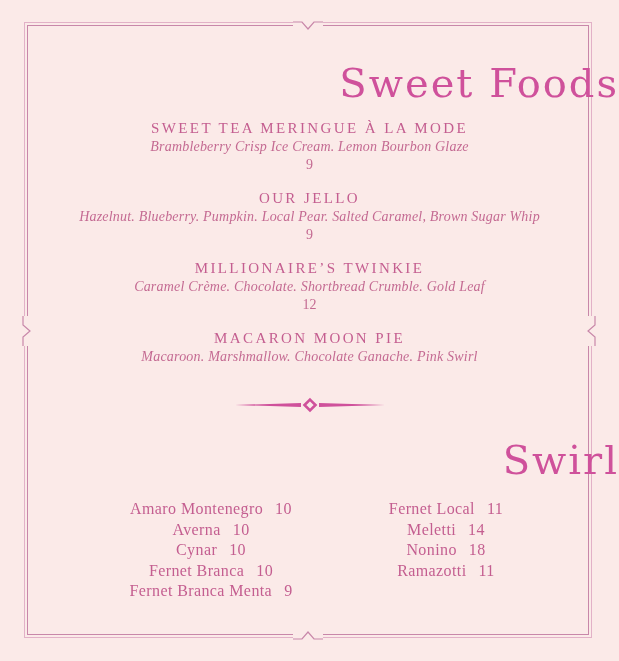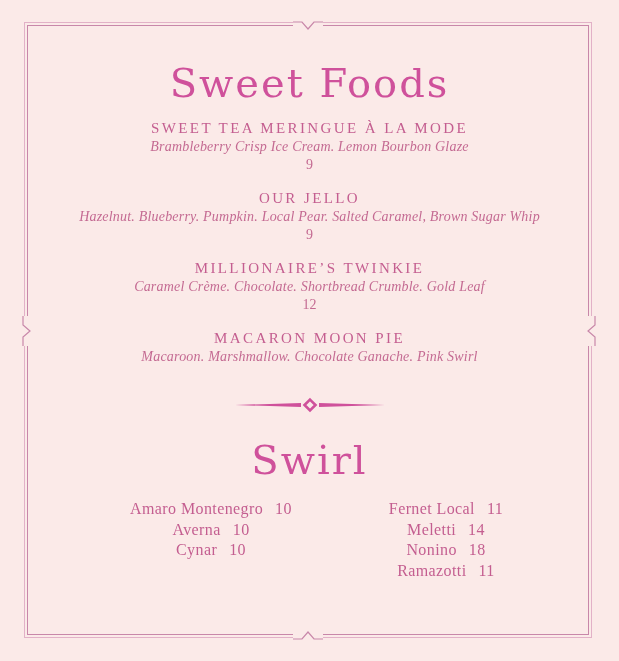--- a/index.html
+++ b/index.html
@@ -39,20 +39,21 @@
   .content{
     position:absolute;inset:0;
     text-align:center;
     color:var(--body-text);
   }
   .display{
     font-family:"DejaVu Serif", serif;
     font-weight:400;
     color:var(--accent);
     margin:0;
+    text-align:right;
   }
   .sweet-title{margin-top:58px;font-size:40px;line-height:50px;letter-spacing:2px;}
   .amaro-title{margin-top:21px;font-size:40px;line-height:52px;letter-spacing:2px;}
 
   .menu-item{margin-top:15px;}
   .menu-item.first{margin-top:11px;}
   .item-name{
     font-size:15px;line-height:19px;letter-spacing:2.4px;
     color:var(--heading);
   }
@@ -151,20 +152,26 @@
       <div class="col-left">
         <div class="amaro-row">
           <span>Amaro Montenegro</span><span class="amaro-price">10</span>
         </div>
         <div class="amaro-row">
           <span>Averna</span><span class="amaro-price">10</span>
         </div>
         <div class="amaro-row">
           <span>Cynar</span><span class="amaro-price">10</span>
         </div>
+        <div class="amaro-row">
+          <span>Fernet Branca</span><span class="amaro-price">10</span>
+        </div>
+        <div class="amaro-row">
+          <span>Fernet Branca Menta</span><span class="amaro-price">9</span>
+        </div>
       </div>
       <div class="col-right">
         <div class="amaro-row">
           <span>Fernet Local</span><span class="amaro-price">11</span>
         </div>
         <div class="amaro-row">
           <span>Meletti</span><span class="amaro-price">14</span>
         </div>
         <div class="amaro-row">
           <span>Nonino</span><span class="amaro-price">18</span>

